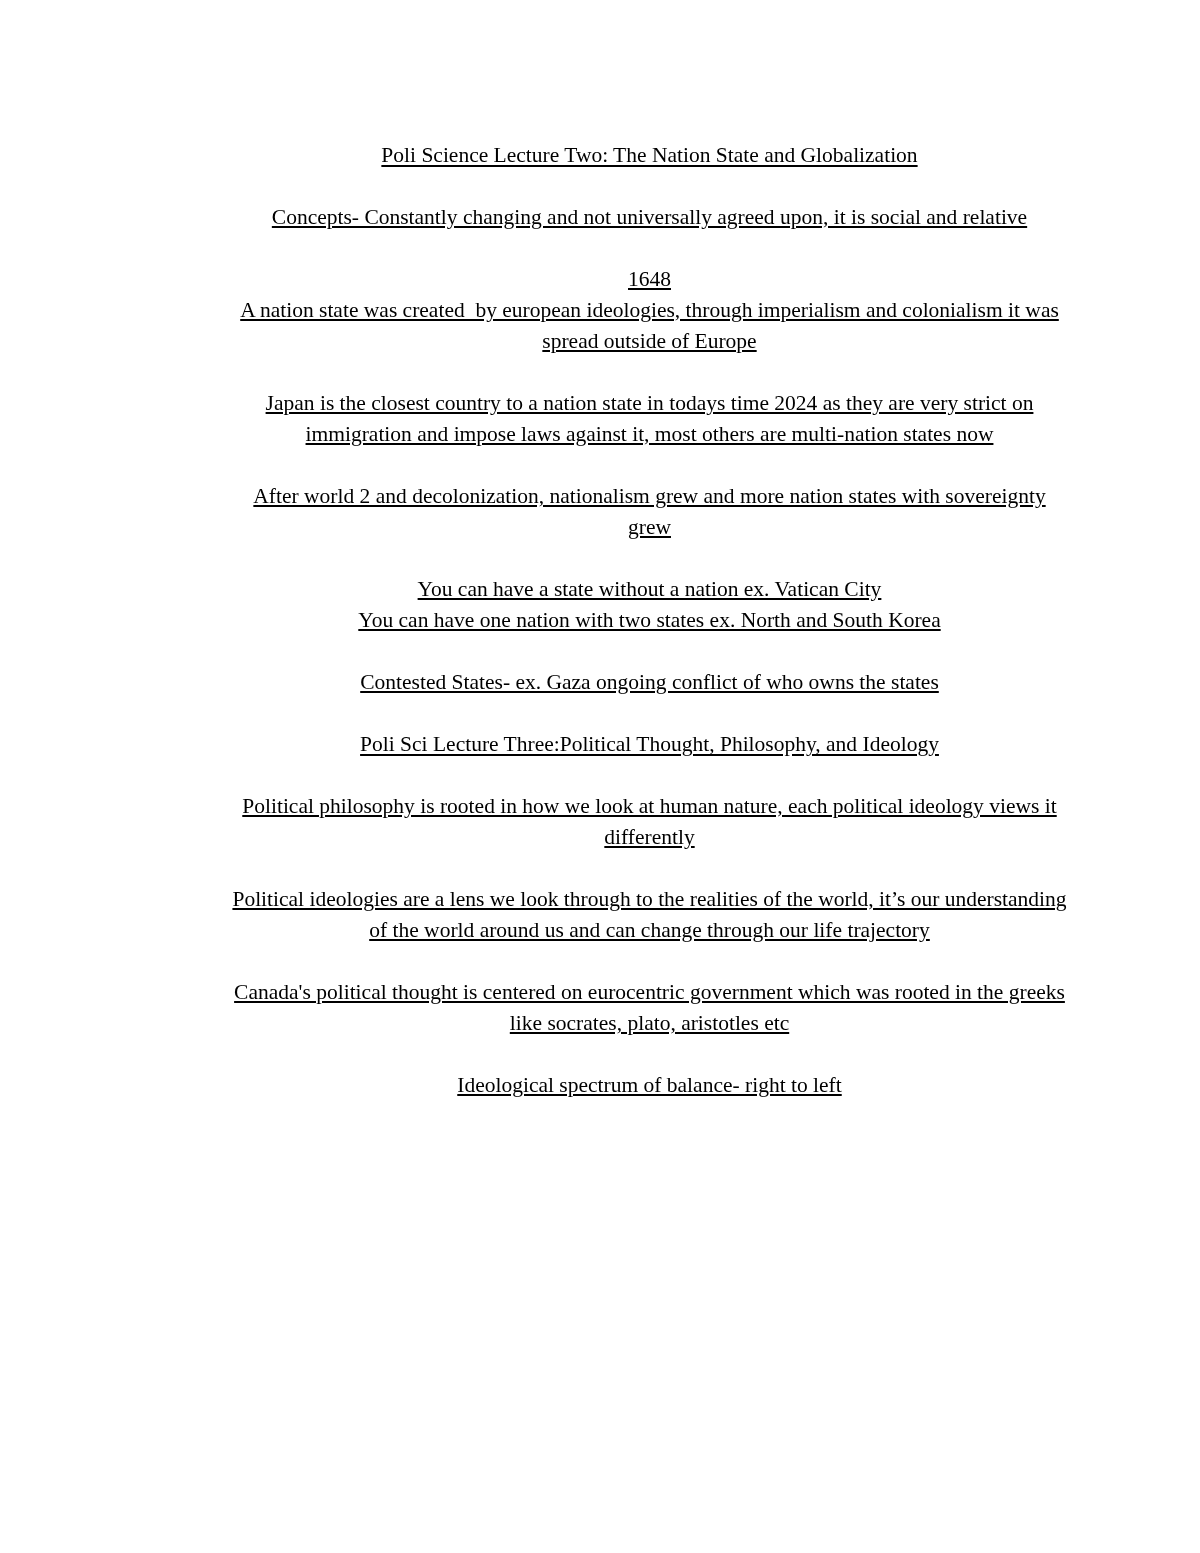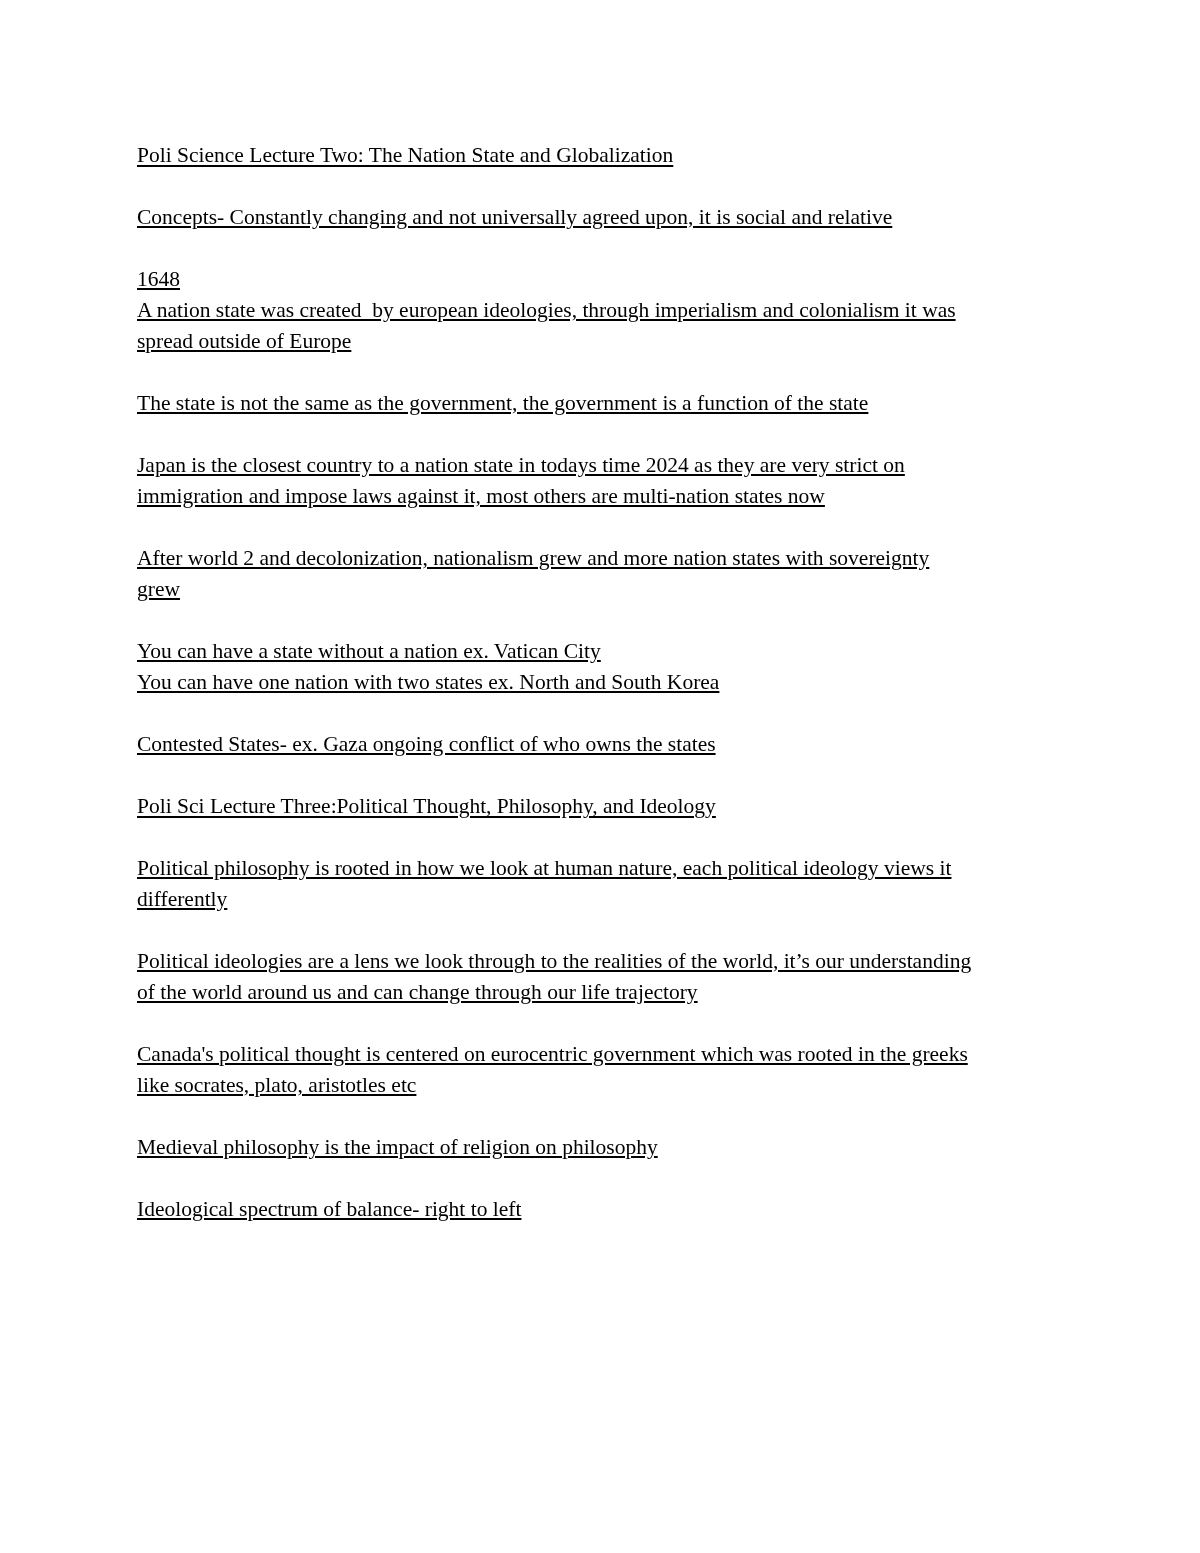--- a/index.html
+++ b/index.html
@@ -16,20 +16,21 @@
     font-family: "Liberation Serif", "DejaVu Serif", serif;
   }
   .doc-content {
     position: absolute;
     left: 137px;
     top: 140px;
     width: 1025px;
     color: #000000;
     font-size: 21.5px;
     line-height: 31px;
+    text-align: center;
   }
   .block {
     margin: 0 0 31px 0;
     white-space: pre-wrap;
     text-decoration: underline;
   }
   .heading {
     text-decoration: underline;
     text-underline-offset: 3px;
   }
@@ -37,31 +38,29 @@
 </head>
 <body>
 
 <div class="doc-page">
   <div class="doc-content">
     <p class="block heading">Poli Science Lecture Two: The Nation State and Globalization</p>
     <p class="block">Concepts- Constantly changing and not universally agreed upon, it is social and relative</p>
     <p class="block">1648
 A nation state was created  by european ideologies, through imperialism and colonialism it was
 spread outside of Europe</p>
-    <p class="block">The state is not the same as the government, the government is a function of the state</p>
     <p class="block">Japan is the closest country to a nation state in todays time 2024 as they are very strict on
 immigration and impose laws against it, most others are multi-nation states now</p>
     <p class="block">After world 2 and decolonization, nationalism grew and more nation states with sovereignty
 grew</p>
     <p class="block">You can have a state without a nation ex. Vatican City
 You can have one nation with two states ex. North and South Korea</p>
     <p class="block">Contested States- ex. Gaza ongoing conflict of who owns the states</p>
     <p class="block heading">Poli Sci Lecture Three:Political Thought, Philosophy, and Ideology</p>
     <p class="block">Political philosophy is rooted in how we look at human nature, each political ideology views it
 differently</p>
     <p class="block">Political ideologies are a lens we look through to the realities of the world, it’s our understanding
 of the world around us and can change through our life trajectory</p>
     <p class="block">Canada's political thought is centered on eurocentric government which was rooted in the greeks
 like socrates, plato, aristotles etc</p>
-    <p class="block">Medieval philosophy is the impact of religion on philosophy</p>
     <p class="block">Ideological spectrum of balance- right to left</p>
   </div>
 </div>
 
 </body></html>

